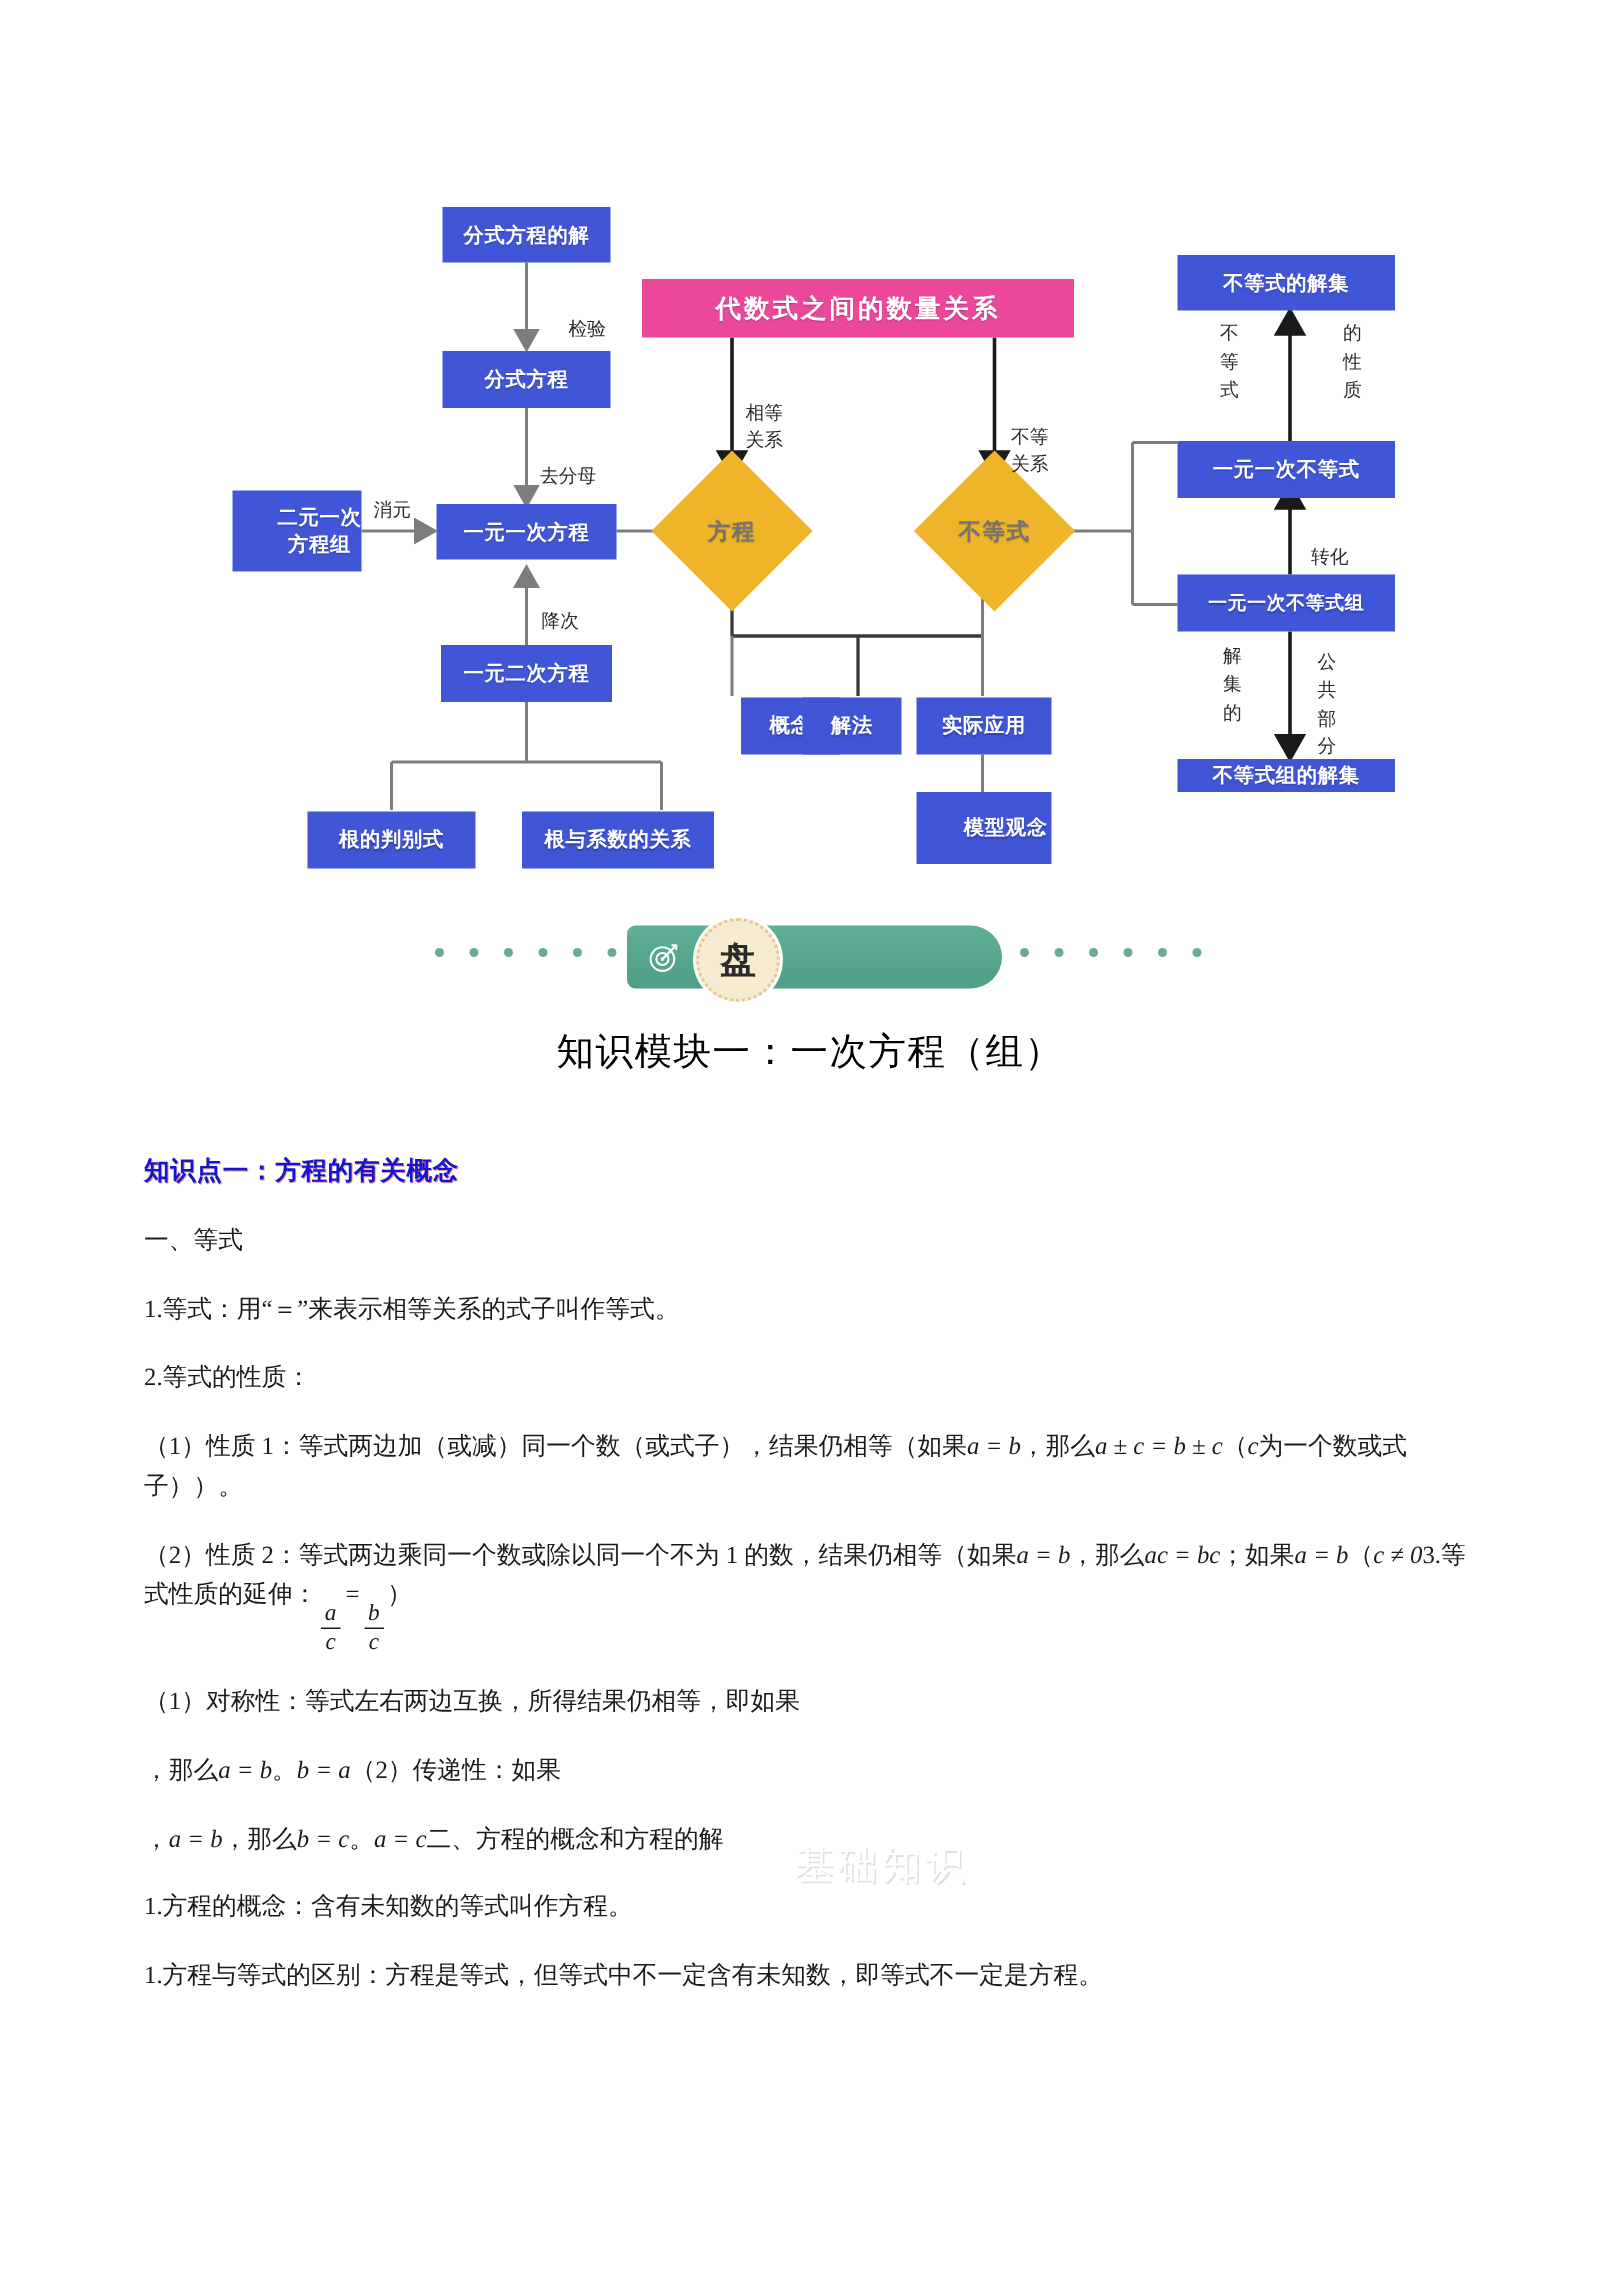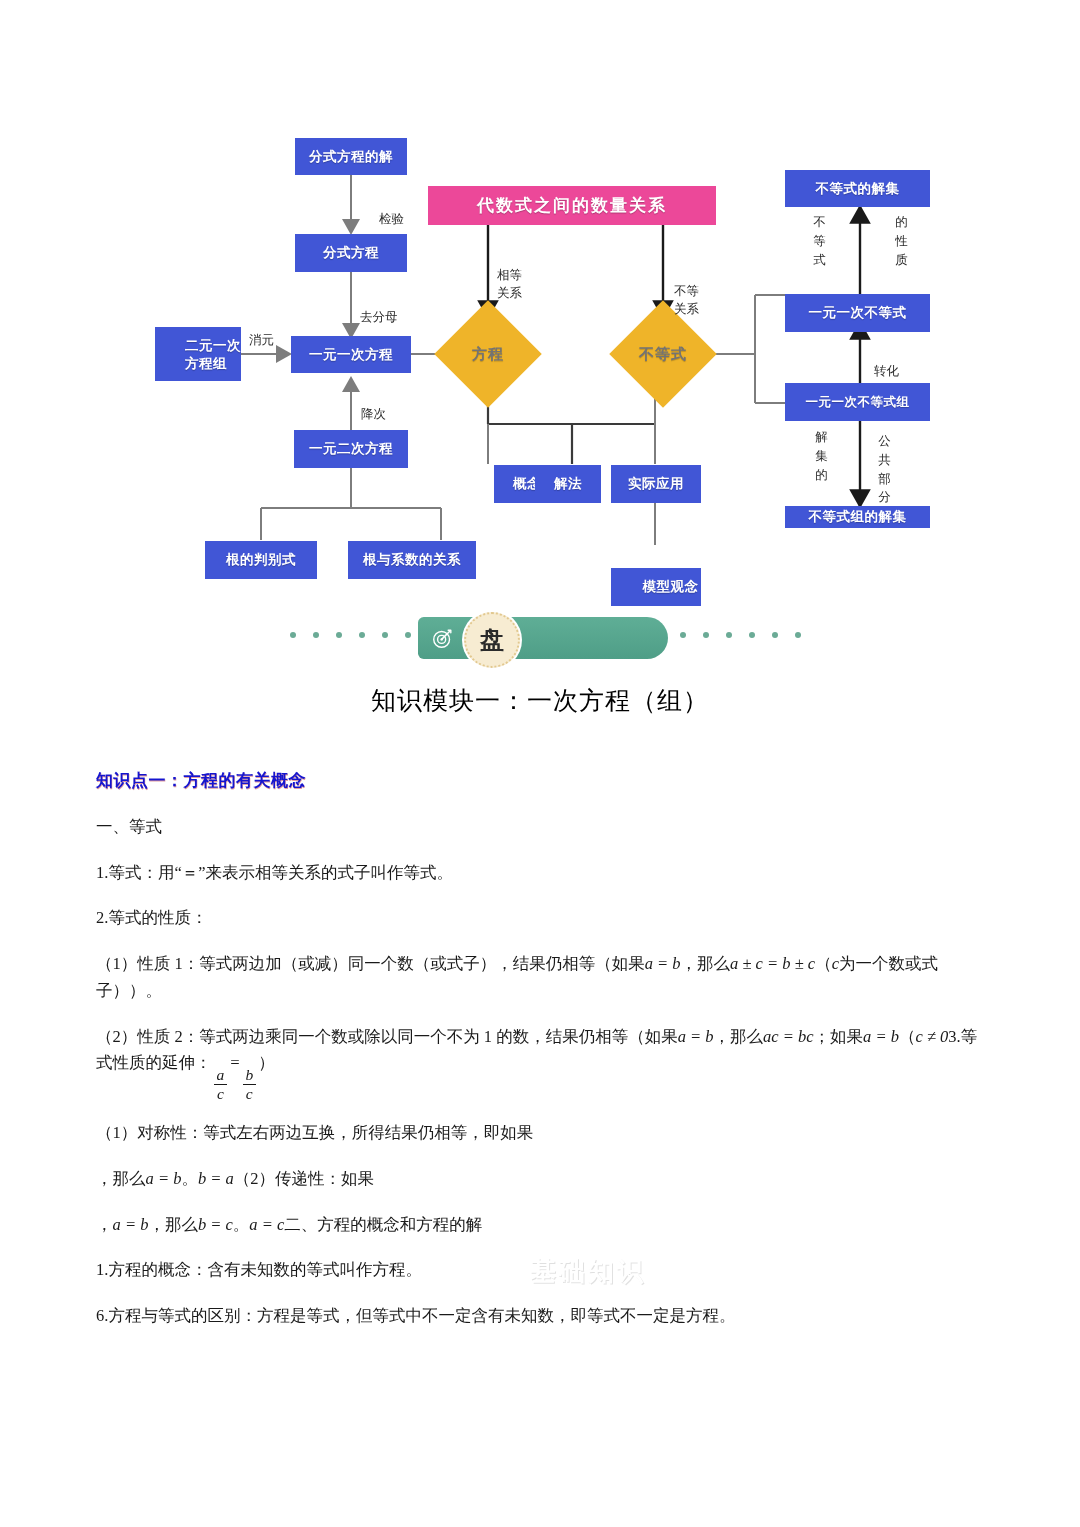--- a/index.html
+++ b/index.html
@@ -68,23 +68,22 @@
     display:flex;align-items:center;justify-content:center;
     box-shadow:0 0 0 2px #ffffff;
   }
   .bn-badge span{
     font-family:"DejaVu Sans","Liberation Sans",sans-serif;
     font-weight:bold;font-size:24px;color:#2b2b2b;line-height:1;
   }
   .bn-text{
     position:absolute;left:530px;top:618px;
     font-family:"DejaVu Sans","Liberation Sans",sans-serif;
-    font-weight:bold;font-size:26px;color:#ffffff;letter-spacing:3px;
+    font-weight:normal;font-size:26px;color:#ffffff;letter-spacing:3px;
     text-shadow:1px 1px 0 rgba(0,0,0,.12);
-    margin-top:28px;
   }
 
   
   #doc{position:absolute;left:0;top:684px;width:1080px;}
   .doctitle{
     text-align:center;font-size:25px;letter-spacing:1px;
     font-family:"Liberation Serif","DejaVu Serif",serif;
     color:#000;margin:0 0 52px 0;
   }
   .kp{
@@ -174,21 +173,21 @@
   </svg>
 
   <div class="node blue" style="left:295px;top:138px;width:112px;height:37px;">
     <span>分式方程的解</span>
   </div>
 
   <div class="node blue" style="left:295px;top:234px;width:112px;height:38px;">
     <span>分式方程</span>
   </div>
 
-  <div class="node blue" style="left:155px;top:327px;width:86px;height:54px;white-space:pre-line;line-height:1.35;padding-left:30px;">
+  <div class="node blue" style="left:155px;top:327px;width:86px;height:54px;white-space:pre-line;line-height:1.35;text-align:center;padding-left:30px;">
     <span>二元一次
 方程组</span>
   </div>
 
   <div class="node blue" style="left:291px;top:336px;width:120px;height:37px;">
     <span>一元一次方程</span>
   </div>
 
   <div class="node blue" style="left:294px;top:430px;width:114px;height:38px;">
     <span>一元二次方程</span>
@@ -221,21 +220,21 @@
   </div>
 
   <div class="node blue" style="left:535px;top:465px;width:66px;height:38px;">
     <span>解法</span>
   </div>
 
   <div class="node blue" style="left:611px;top:465px;width:90px;height:38px;">
     <span>实际应用</span>
   </div>
 
-  <div class="node blue" style="left:611px;top:568px;width:90px;height:38px;padding-left:29px;">
+  <div class="node blue" style="left:611px;top:528px;width:90px;height:48px;padding-left:29px;">
     <span>模型观念</span>
   </div>
 
   <div class="node blue" style="left:785px;top:170px;width:145px;height:37px;">
     <span>不等式的解集</span>
   </div>
 
   <div class="node blue" style="left:785px;top:294px;width:145px;height:38px;">
     <span>一元一次不等式</span>
   </div>
@@ -347,17 +346,17 @@
   <p class="p">
     <span>，那么</span><span class="m">a = b</span><span>。</span><span class="m">b = a</span><span>（2）传递性：如果</span>
   </p>
 
   <p class="p">
     <span>，</span><span class="m">a = b</span><span>，那么</span><span class="m">b = c</span><span>。</span><span class="m">a = c</span><span>二、方程的概念和方程的解</span>
   </p>
 
   <p class="p">1.方程的概念：含有未知数的等式叫作方程。</p>
 
-  <p class="p">6.方程与等式的区别：方程是等式，但等式中不一定含有未知数，即等式不一定是方程。</p>
+  <p class="p">1.方程与等式的区别：方程是等式，但等式中不一定含有未知数，即等式不一定是方程。</p>
 
   <p class="p"></p>
 
 </div>
 
 </body></html>

